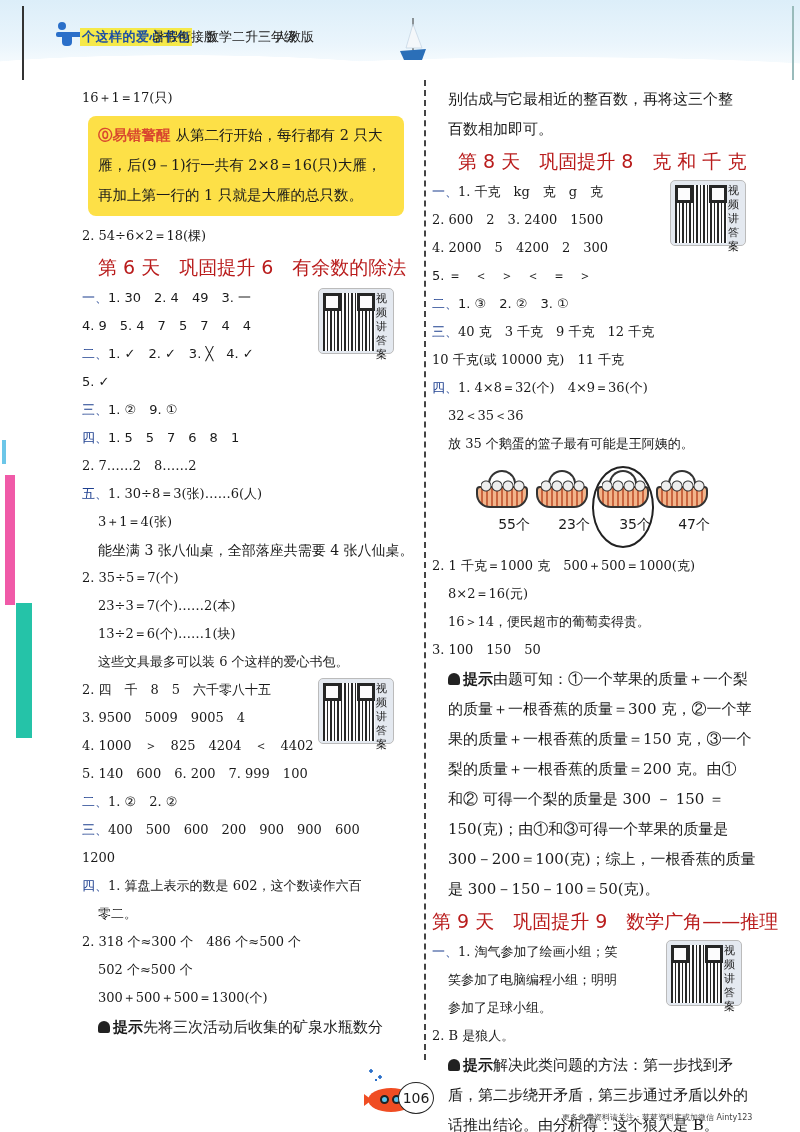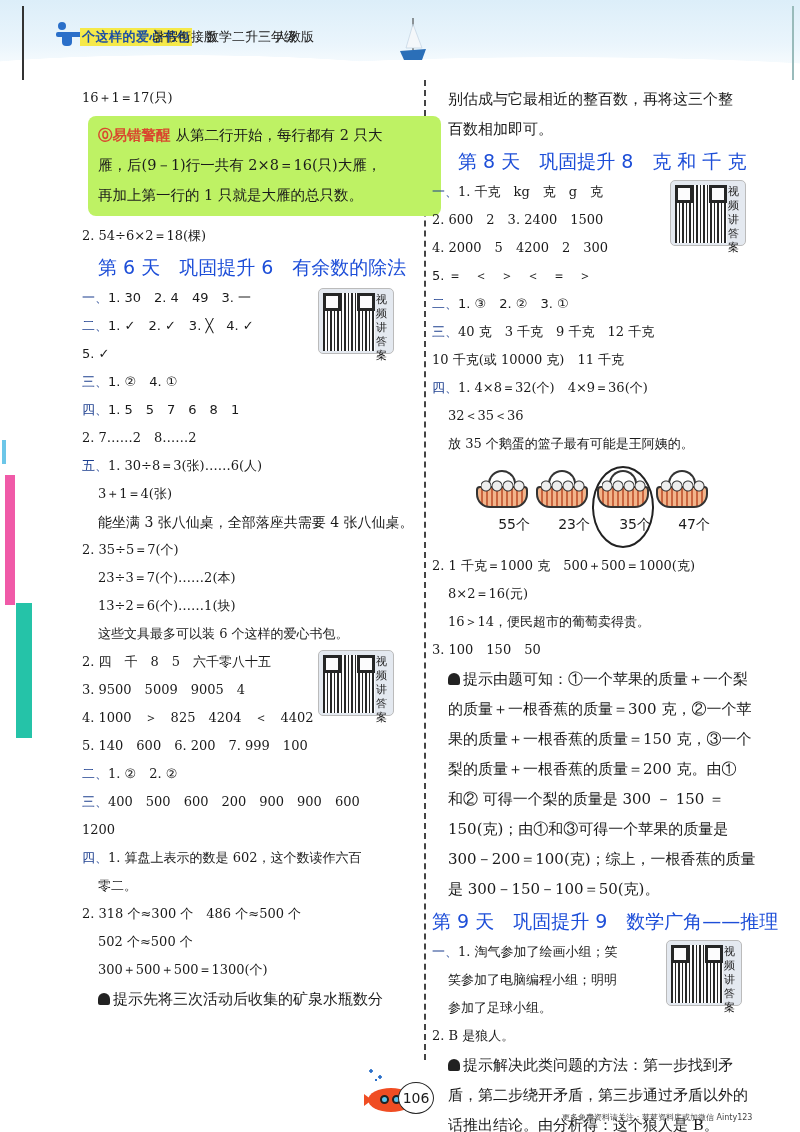--- a/index.html
+++ b/index.html
@@ -19,37 +19,37 @@
   .brand { position: absolute; left: 80px; top: 28px; font-family: "DejaVu Sans", sans-serif; font-weight: bold;
     font-size: 13px; color: #1d4fa3; background: #f5e94a; padding: 0 2px; letter-spacing: 0.5px; }
   .header-meta { position: absolute; top: 28px; font-family: "DejaVu Sans", sans-serif; font-size: 13px; color: #222; }
   .boat { position: absolute; left: 398px; top: 18px; width: 30px; height: 46px; }
   .col-left { position: absolute; left: 82px; top: 84px; width: 335px; }
   .col-right { position: absolute; left: 432px; top: 84px; width: 350px; }
   .divider { position: absolute; left: 424px; top: 80px; height: 980px; border-left: 2px dashed #444; }
   .line { font-size: 13px; line-height: 28px; height: 28px; white-space: nowrap; }
   .indent { padding-left: 16px; }
   .sec { color: #1d3f8f; font-family: "DejaVu Sans", sans-serif; }
-  .title { font-family: "DejaVu Sans", sans-serif; font-size: 19px; line-height: 34px; height: 34px; white-space: nowrap; color: #1d4ed8; }
+  .title { font-family: "DejaVu Sans", sans-serif; font-size: 19px; line-height: 34px; height: 34px; white-space: nowrap; color: #b91c1c; }
   .sans { font-family: "DejaVu Sans", sans-serif; }
-  .warn-box { background: #bef264; border-radius: 8px; padding: 4px 10px 6px 10px; margin: 4px 0 6px 6px; width: 353px; }
+  .warn-box { background: #fde047; border-radius: 8px; padding: 4px 10px 6px 10px; margin: 4px 0 6px 6px; width: 316px; }
   .warn-box .line { font-size: 14.5px; line-height: 30px; height: 30px; }
   .warn-tag { color: #d9482e; font-family: "DejaVu Sans", sans-serif; font-weight: bold; }
   .tip-line { font-size: 15px; line-height: 30px; height: 30px; white-space: nowrap; }
-  .tip-label { font-weight: normal; }
+  .tip-label { font-weight: bold; }
   .bell { display: inline-block; width: 12px; height: 12px; background: #222; border-radius: 6px 6px 2px 2px; margin-right: 3px; vertical-align: -1px; }
   .qr { position: absolute; width: 76px; height: 66px; background: #e4e9f0; border-radius: 5px; border: 1px solid #bbb; padding: 3px; }
   .qr .code { position: absolute; left: 4px; top: 4px; width: 52px; height: 58px;
     background:
       repeating-linear-gradient(90deg, #111 0 2px, #fff 2px 4px, #111 4px 5px, #fff 5px 7px),
       #fff; opacity: .9; }
   .qr .code::before, .qr .code::after { content: ""; position: absolute; width: 12px; height: 12px; border: 3px solid #111; background: #fff; }
   .qr .code::before { left: 0; top: 0; }
   .qr .code::after { right: 0; top: 0; }
-  .qr .qr-label { position: absolute; right: 3px; top: 3px; width: 14px; font-size: 11px; line-height: 14px; color: #222; font-family: Liberation Serif, serif; }
+  .qr .qr-label { position: absolute; right: 3px; top: 3px; width: 14px; font-size: 11px; line-height: 14px; color: #222; font-family: Liberation Mono, monospace; }
   .baskets { position: relative; height: 86px; margin: 8px 0 0 0; }
   .basket { position: absolute; top: 4px; width: 56px; text-align: right; }
   .basket .handle { width: 28px; height: 16px; border: 2px solid #333; border-bottom: none; border-radius: 14px 14px 0 0; margin: 0 auto; }
   .basket .body { width: 52px; height: 22px; margin: 0 auto; border: 2px solid #333; border-radius: 4px 4px 14px 14px;
     background: repeating-linear-gradient(90deg, #f2b58b 0 3px, #c9653f 3px 5px); position: relative; }
   .basket .eggs { position: absolute; left: 3px; top: -8px; width: 44px; height: 12px;
     background: radial-gradient(circle at 5px 6px, #eee 4px, #333 5px, transparent 6px) 0 0/11px 12px repeat-x; }
   .basket .count { font-family: "DejaVu Sans", sans-serif; font-size: 14px; margin-top: 8px; }
   .circle-mark { position: absolute; left: 160px; top: 0; width: 62px; height: 82px; border: 2px solid #222; border-radius: 50%; }
   .left-tab-pink { position: absolute; left: 5px; top: 475px; width: 10px; height: 130px; background: #f05aa8; }
@@ -109,23 +109,24 @@
 
   <div class="line">2. 54÷6×2＝18(棵)</div>
 
   <div class="title" style="padding-left:16px">第 6 天　巩固提升 6　有余数的除法</div>
   <div style="position:relative">
     <div class="qr" style="left:236px; top:4px">
       <div class="code"></div>
       <div class="qr-label">视频讲答案</div>
     </div>
     <div class="line sans"><span class="sec">一、</span><span>1. 30　2. 4　49　3. 一</span></div>
+    <div class="line sans"><span>4. 9　5. 4　7　5　7　4　4</span></div>
     <div class="line sans"><span class="sec">二、</span><span>1. ✓　2. ✓　3. ╳　4. ✓</span></div>
     <div class="line sans"><span>5. ✓</span></div>
-    <div class="line sans"><span class="sec">三、</span><span>1. ②　4. ①</span></div>
+    <div class="line sans"><span class="sec">三、</span><span>1. ②　9. ①</span></div>
     <div class="line sans"><span class="sec">四、</span><span>1. 5　5　7　6　8　1</span></div>
     <div class="line"><span>2. 7……2　8……2</span></div>
     <div class="line"><span class="sec">五、</span><span>1. 30÷8＝3(张)……6(人)</span></div>
     <div class="line indent"><span>3＋1＝4(张)</span></div>
     <div class="line indent" style="font-size:14px"><span>能坐满 3 张八仙桌，全部落座共需要 4 张八仙桌。</span></div>
     <div class="line"><span>2. 35÷5＝7(个)</span></div>
     <div class="line indent"><span>23÷3＝7(个)……2(本)</span></div>
     <div class="line indent"><span>13÷2＝6(个)……1(块)</span></div>
     <div class="line indent"><span>这些文具最多可以装 6 个这样的爱心书包。</span></div>
   </div>

